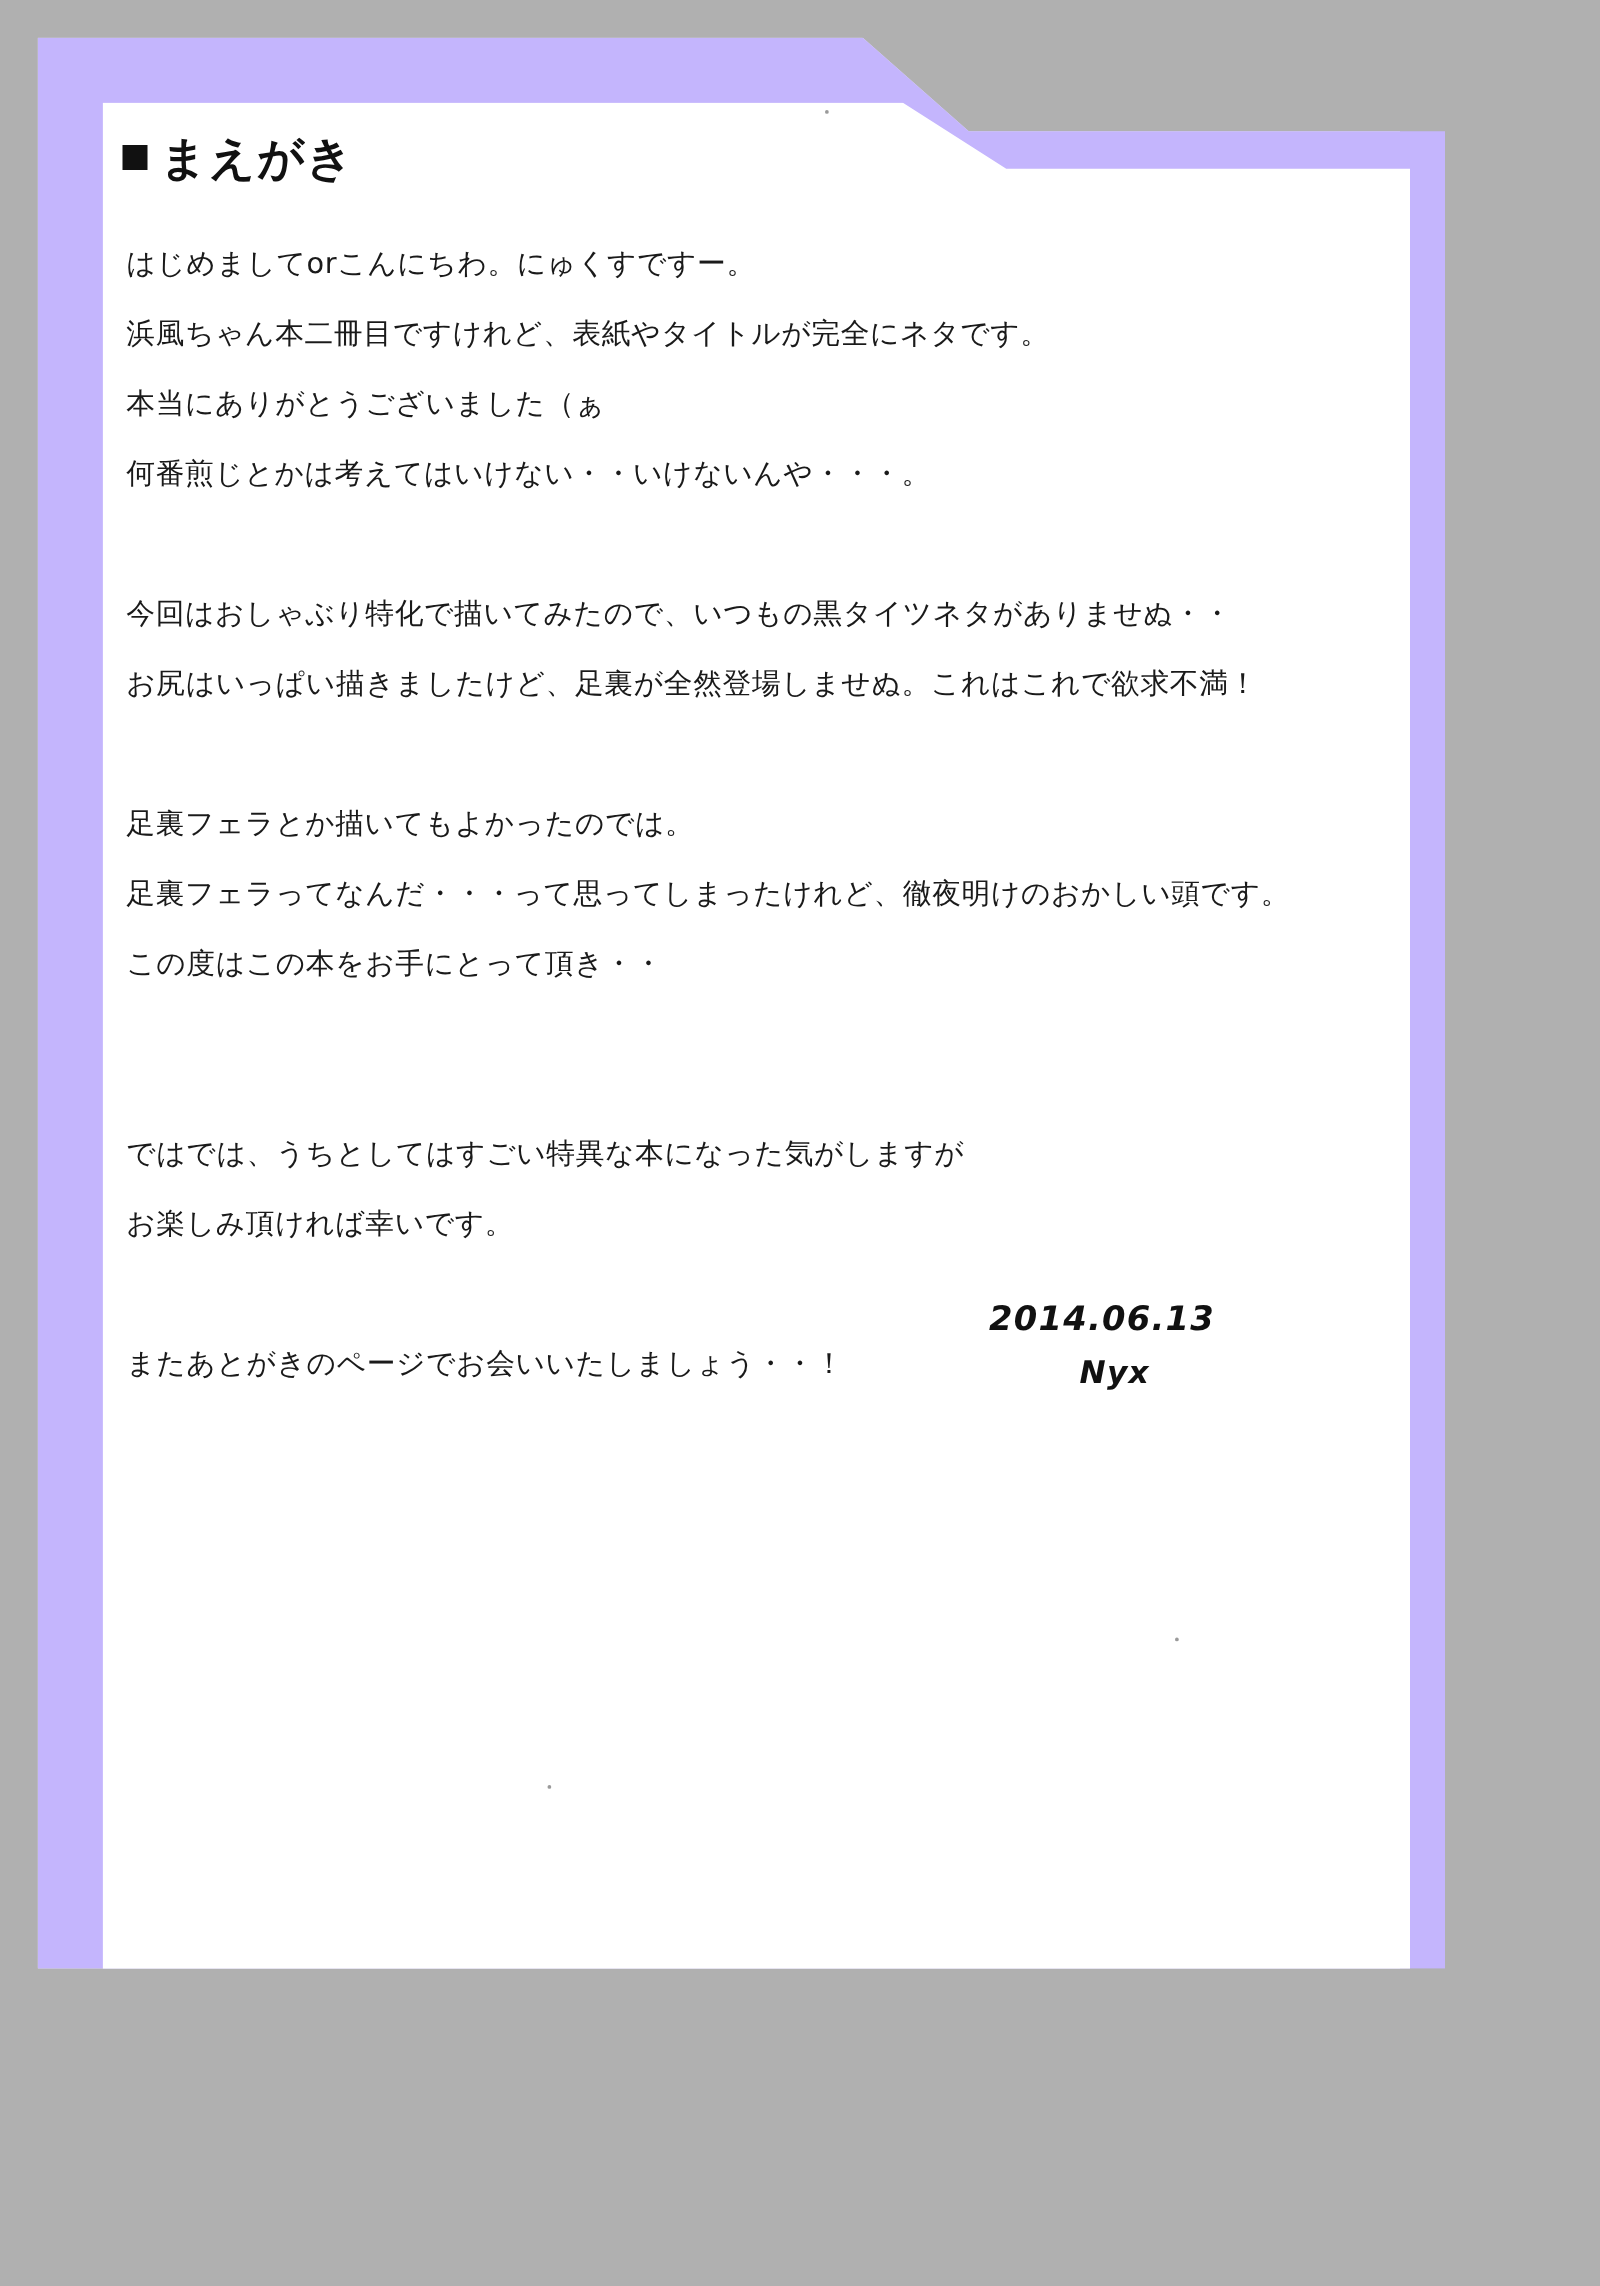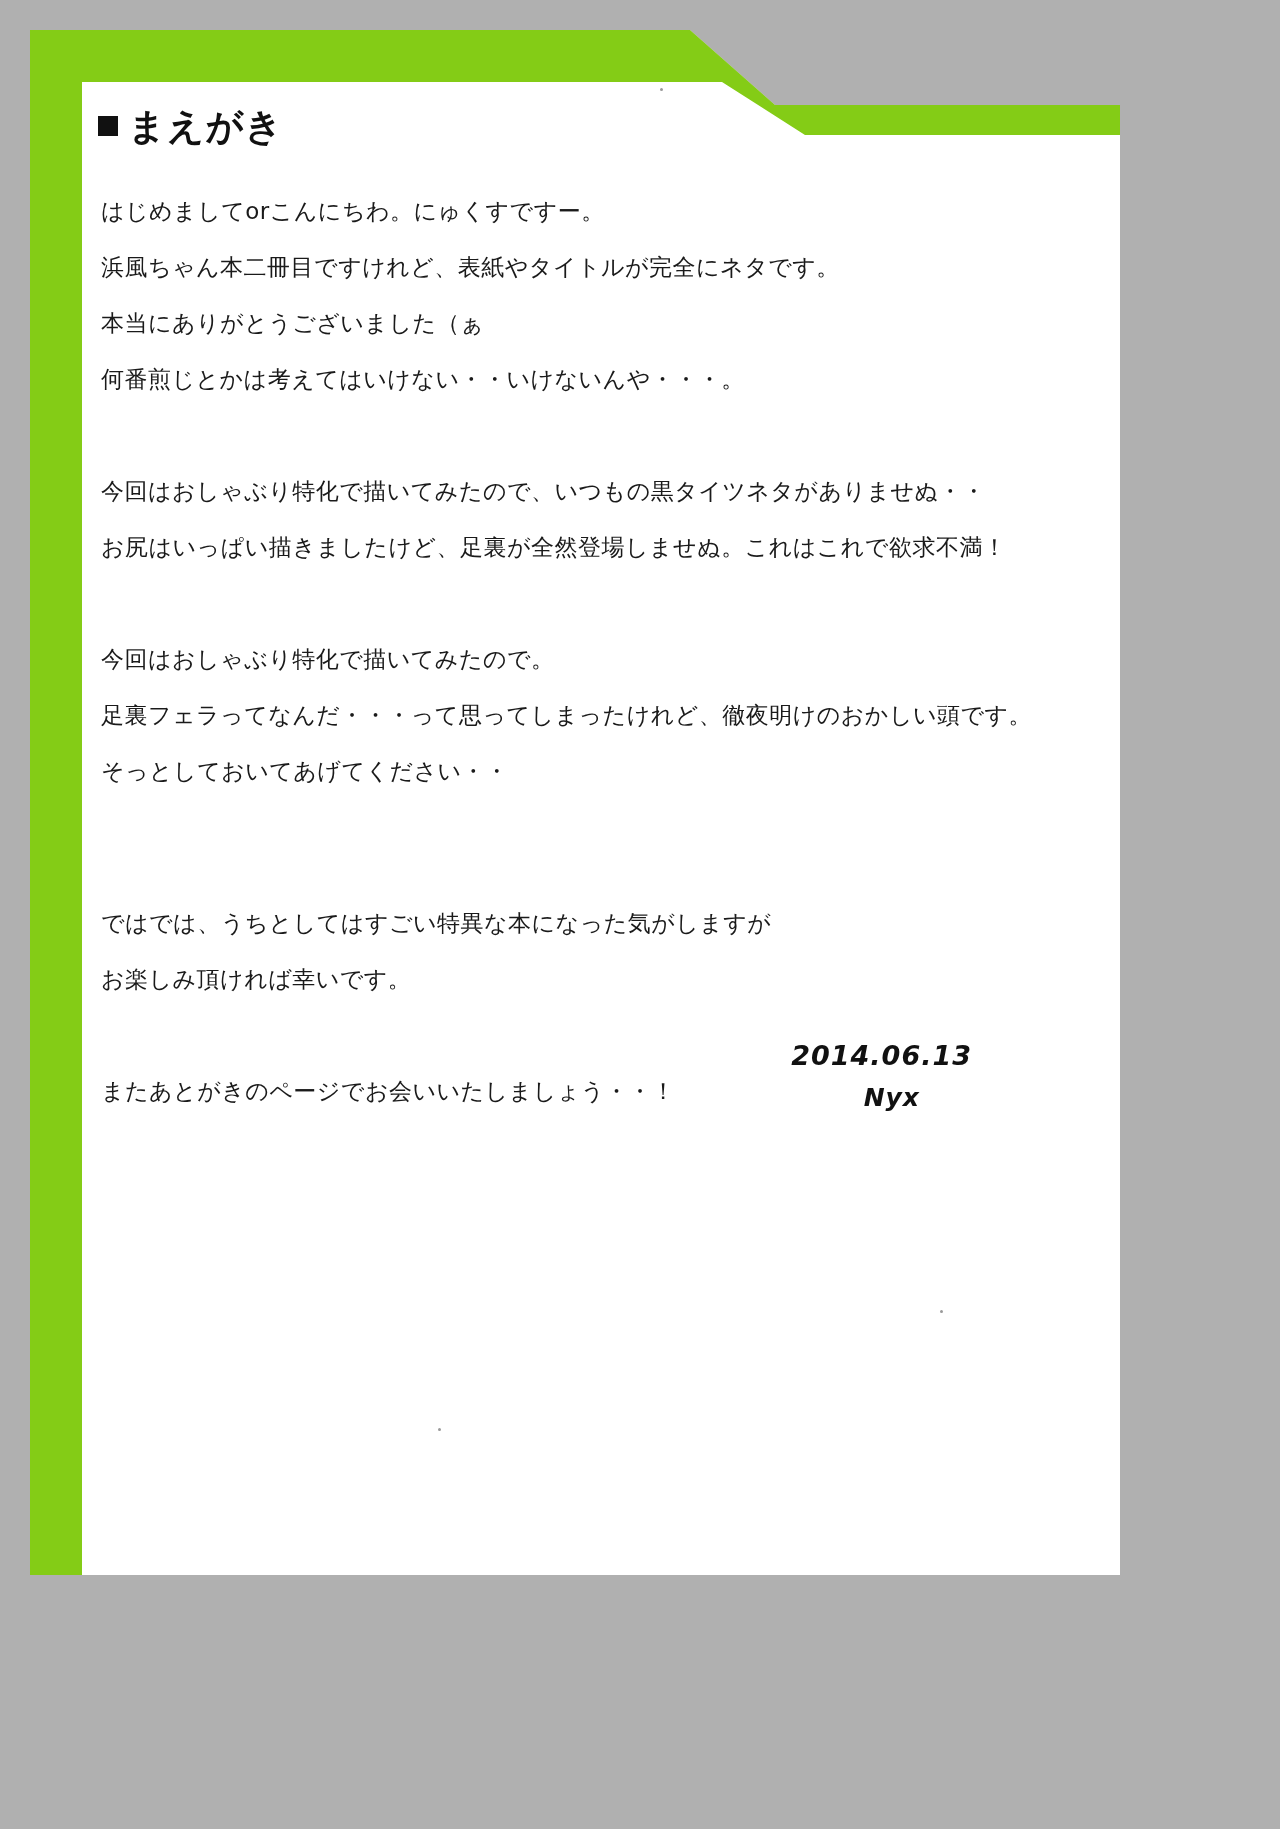--- a/index.html
+++ b/index.html
@@ -12,23 +12,24 @@
     background: #b0b0b0;
     font-family: "DejaVu Sans", sans-serif;
     overflow: hidden;
   }
   .page {
     position: absolute;
     left: 30px;
     top: 30px;
     width: 1090px;
     height: 1545px;
-    background: #84cc16;
+    background: #c4b5fd;
     
     clip-path: polygon(0 0, 660px 0, 745px 75px, 100% 75px, 100% 100%, 0 100%);
+    padding-left: 36px;
   }
   .page-shadow {
     position: absolute;
     left: 30px;
     top: 30px;
     width: 1090px;
     height: 1545px;
     background: #e9e9e9;
     clip-path: polygon(0 0, 660px 0, 745px 75px, 100% 75px, 100% 100%, 0 100%);
   }
@@ -128,23 +129,23 @@
 
     <div class="body-text">
       <p>はじめましてorこんにちわ。にゅくすですー。</p>
       <p>浜風ちゃん本二冊目ですけれど、表紙やタイトルが完全にネタです。</p>
       <p>本当にありがとうございました（ぁ</p>
       <p>何番煎じとかは考えてはいけない・・いけないんや・・・。</p>
       <div class="spacer"></div>
       <p>今回はおしゃぶり特化で描いてみたので、いつもの黒タイツネタがありませぬ・・</p>
       <p>お尻はいっぱい描きましたけど、足裏が全然登場しませぬ。これはこれで欲求不満！</p>
       <div class="spacer"></div>
-      <p>今回はおしゃぶり特化で描いてみたので。</p>
+      <p>足裏フェラとか描いてもよかったのでは。</p>
       <p>足裏フェラってなんだ・・・って思ってしまったけれど、徹夜明けのおかしい頭です。</p>
-      <p>そっとしておいてあげてください・・</p>
+      <p>この度はこの本をお手にとって頂き・・</p>
       <div class="spacer-big"></div>
       <p>ではでは、うちとしてはすごい特異な本になった気がしますが</p>
       <p>お楽しみ頂ければ幸いです。</p>
       <div class="spacer"></div>
       <p>またあとがきのページでお会いいたしましょう・・！</p>
     </div>
 
     <div class="signature">
       <div class="sig-date">2014.06.13</div>
       <div class="sig-name">Nyx</div>

